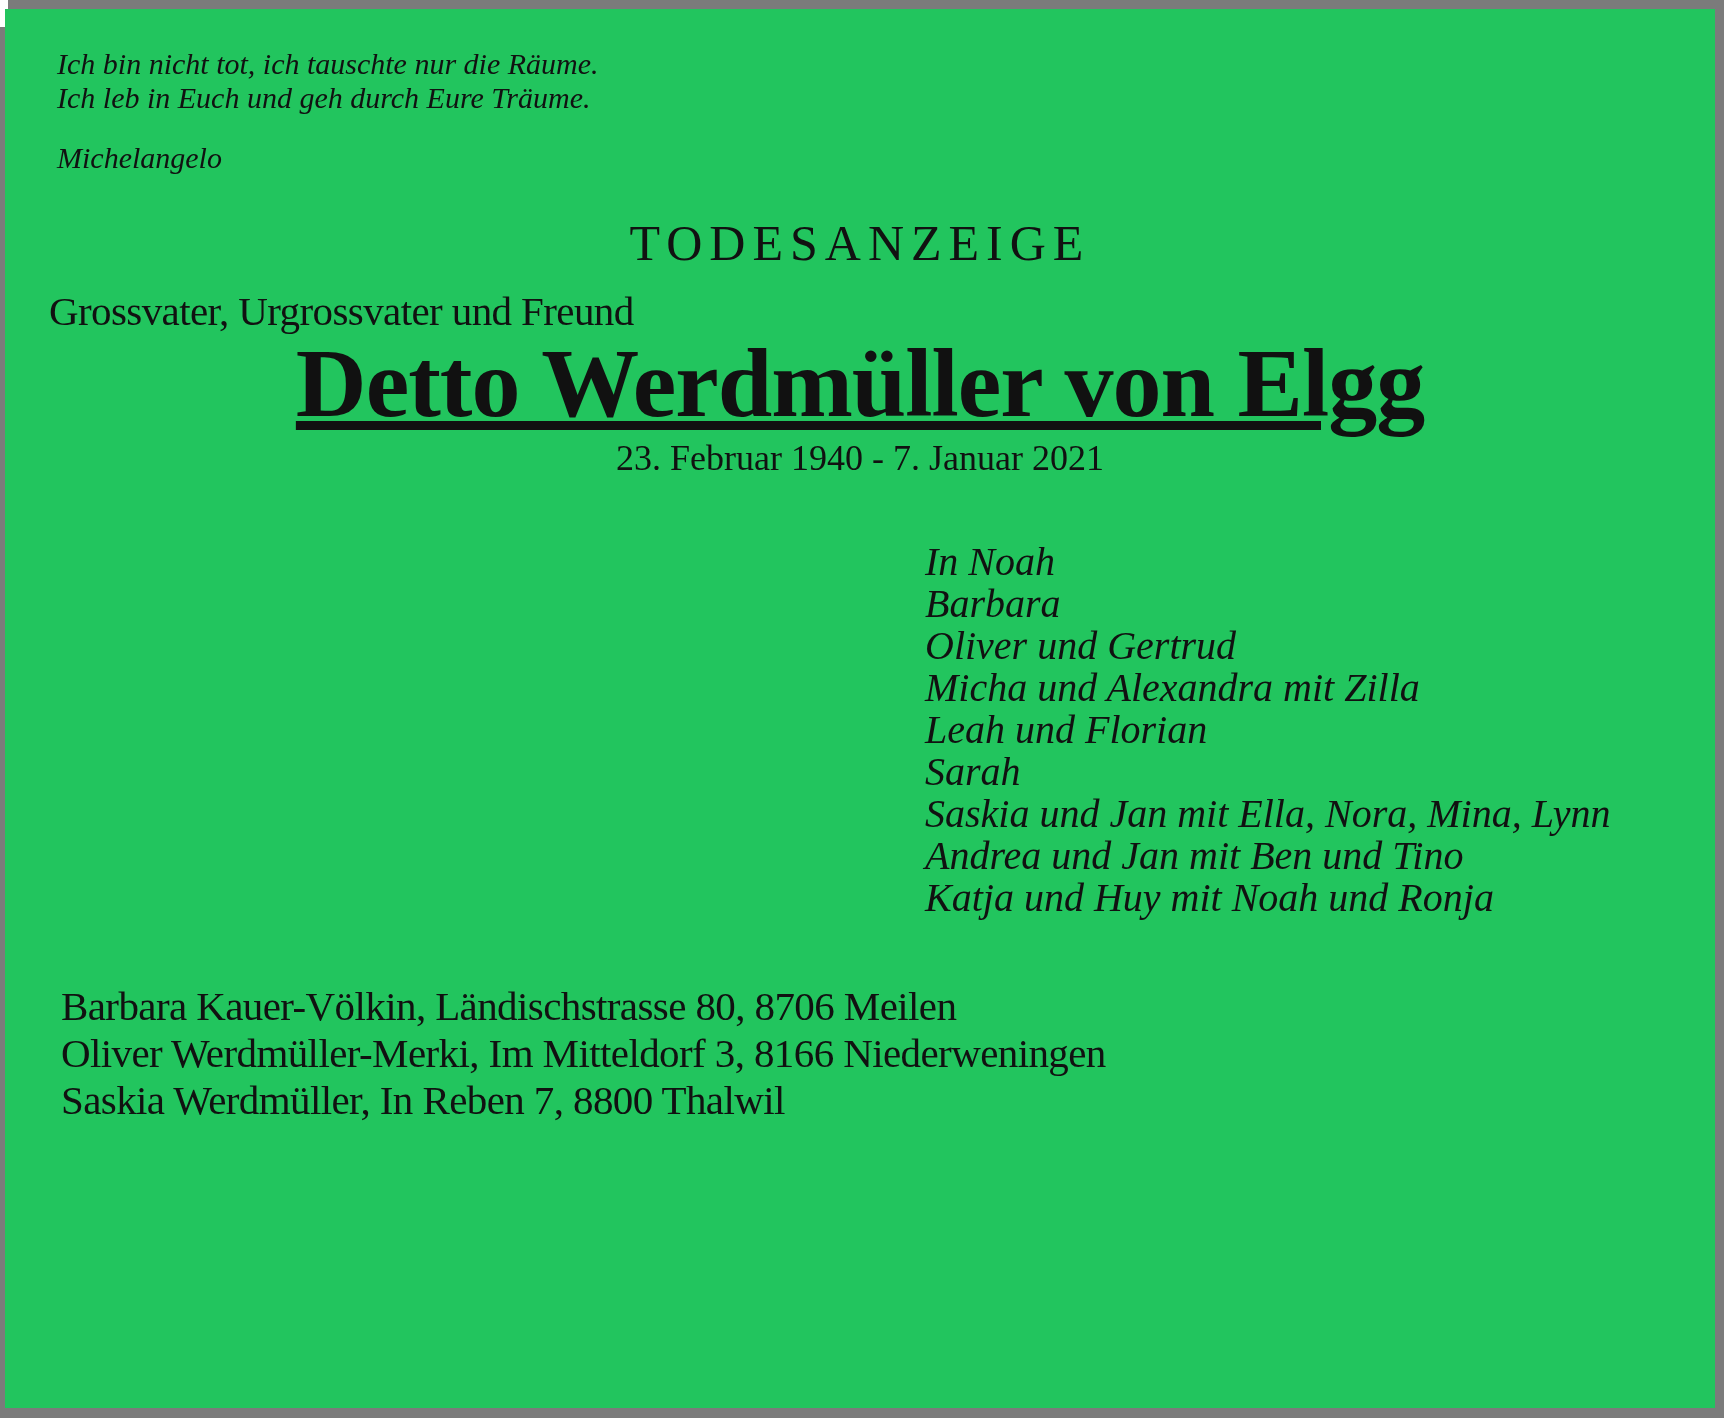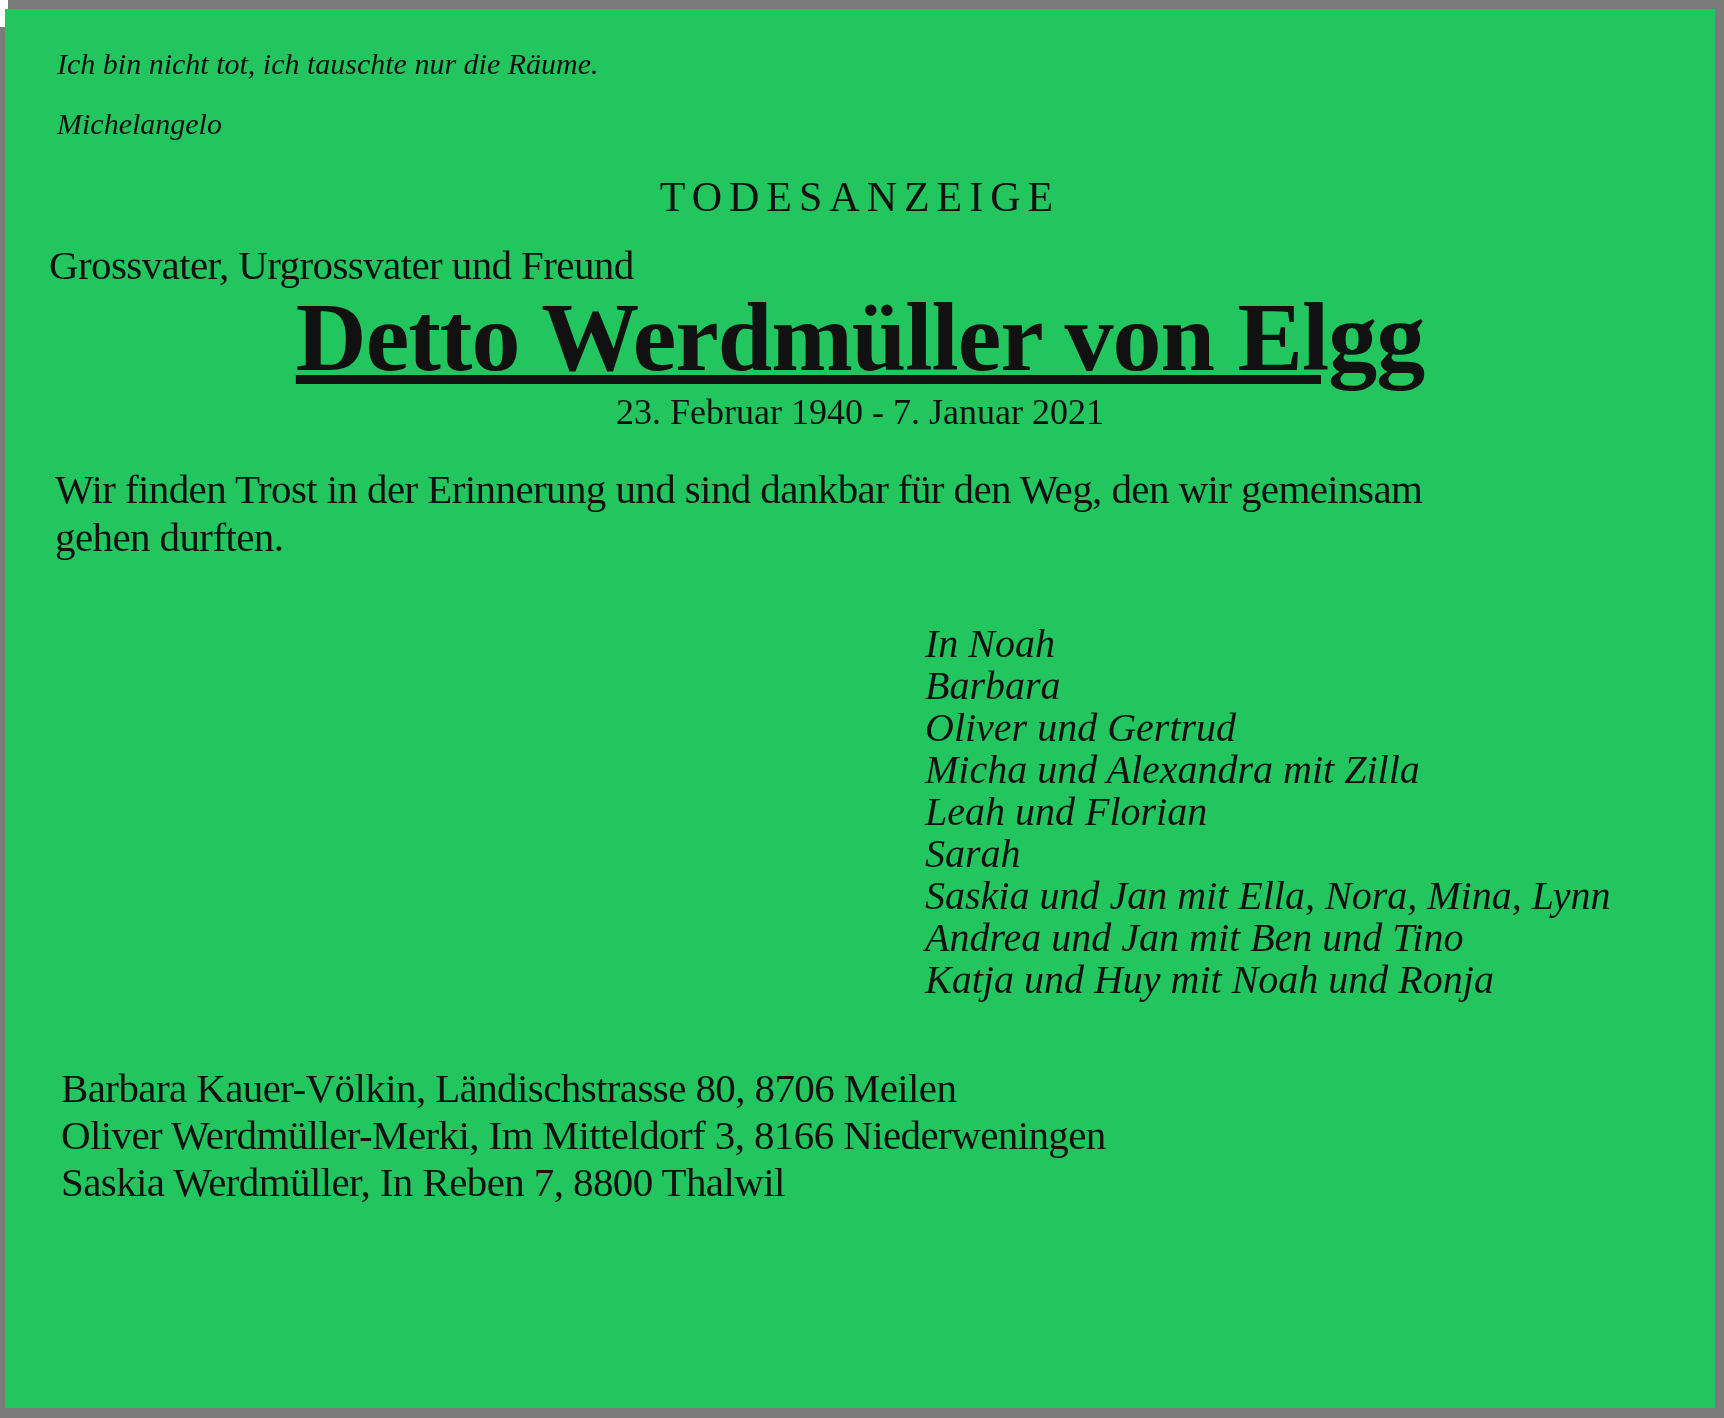--- a/index.html
+++ b/index.html
@@ -36,23 +36,23 @@
     font-size: 30px;
     line-height: 34px;
   }
   .attribution {
     margin: 26px 0 11px 52px;
     font-style: italic;
     font-size: 30px;
     line-height: 34px;
   }
   .heading {
-    margin-top: 32px;
+    margin-top: 44px;
     text-align: center;
-    font-size: 42px;
+    font-size: 50px;
     line-height: 48px;
     letter-spacing: 7px;
     font-family: Liberation Serif, serif;
   }
   .intro {
     margin: 20px 0 0 44px;
     font-size: 41px;
     line-height: 48px;
     letter-spacing: -0.6px;
     white-space: nowrap;
@@ -102,38 +102,35 @@
 <div class="bar bar-top"></div>
 <div class="bar bar-right"></div>
 <div class="bar bar-bottom"></div>
 <div class="bar bar-left"></div>
 <div class="artifact"></div>
 
 <div class="content">
 
   <div class="quote">
     <div>Ich bin nicht tot, ich tauschte nur die Räume.</div>
+    <div>Ich leb in Euch und geh durch Eure Träume.</div>
   </div>
 
   <div class="attribution">Michelangelo</div>
 
   <div class="heading">TODESANZEIGE</div>
 
   <div class="intro">
     <div>Grossvater, Urgrossvater und Freund</div>
   </div>
 
   <div class="name">Detto Werdmüller von Elgg</div>
 
   <div class="dates">23. Februar 1940 - 7. Januar 2021</div>
 
-  <div class="condolence">
-    <div>Wir finden Trost in der Erinnerung und sind dankbar für den Weg, den wir gemeinsam</div>
-    <div>gehen durften.</div>
-  </div>
 
   <div class="family">
     <div>In Noah</div>
     <div>Barbara</div>
     <div>Oliver und Gertrud</div>
     <div>Micha und Alexandra mit Zilla</div>
     <div>Leah und Florian</div>
     <div>Sarah</div>
     <div>Saskia und Jan mit Ella, Nora, Mina, Lynn</div>
     <div>Andrea und Jan mit Ben und Tino</div>

